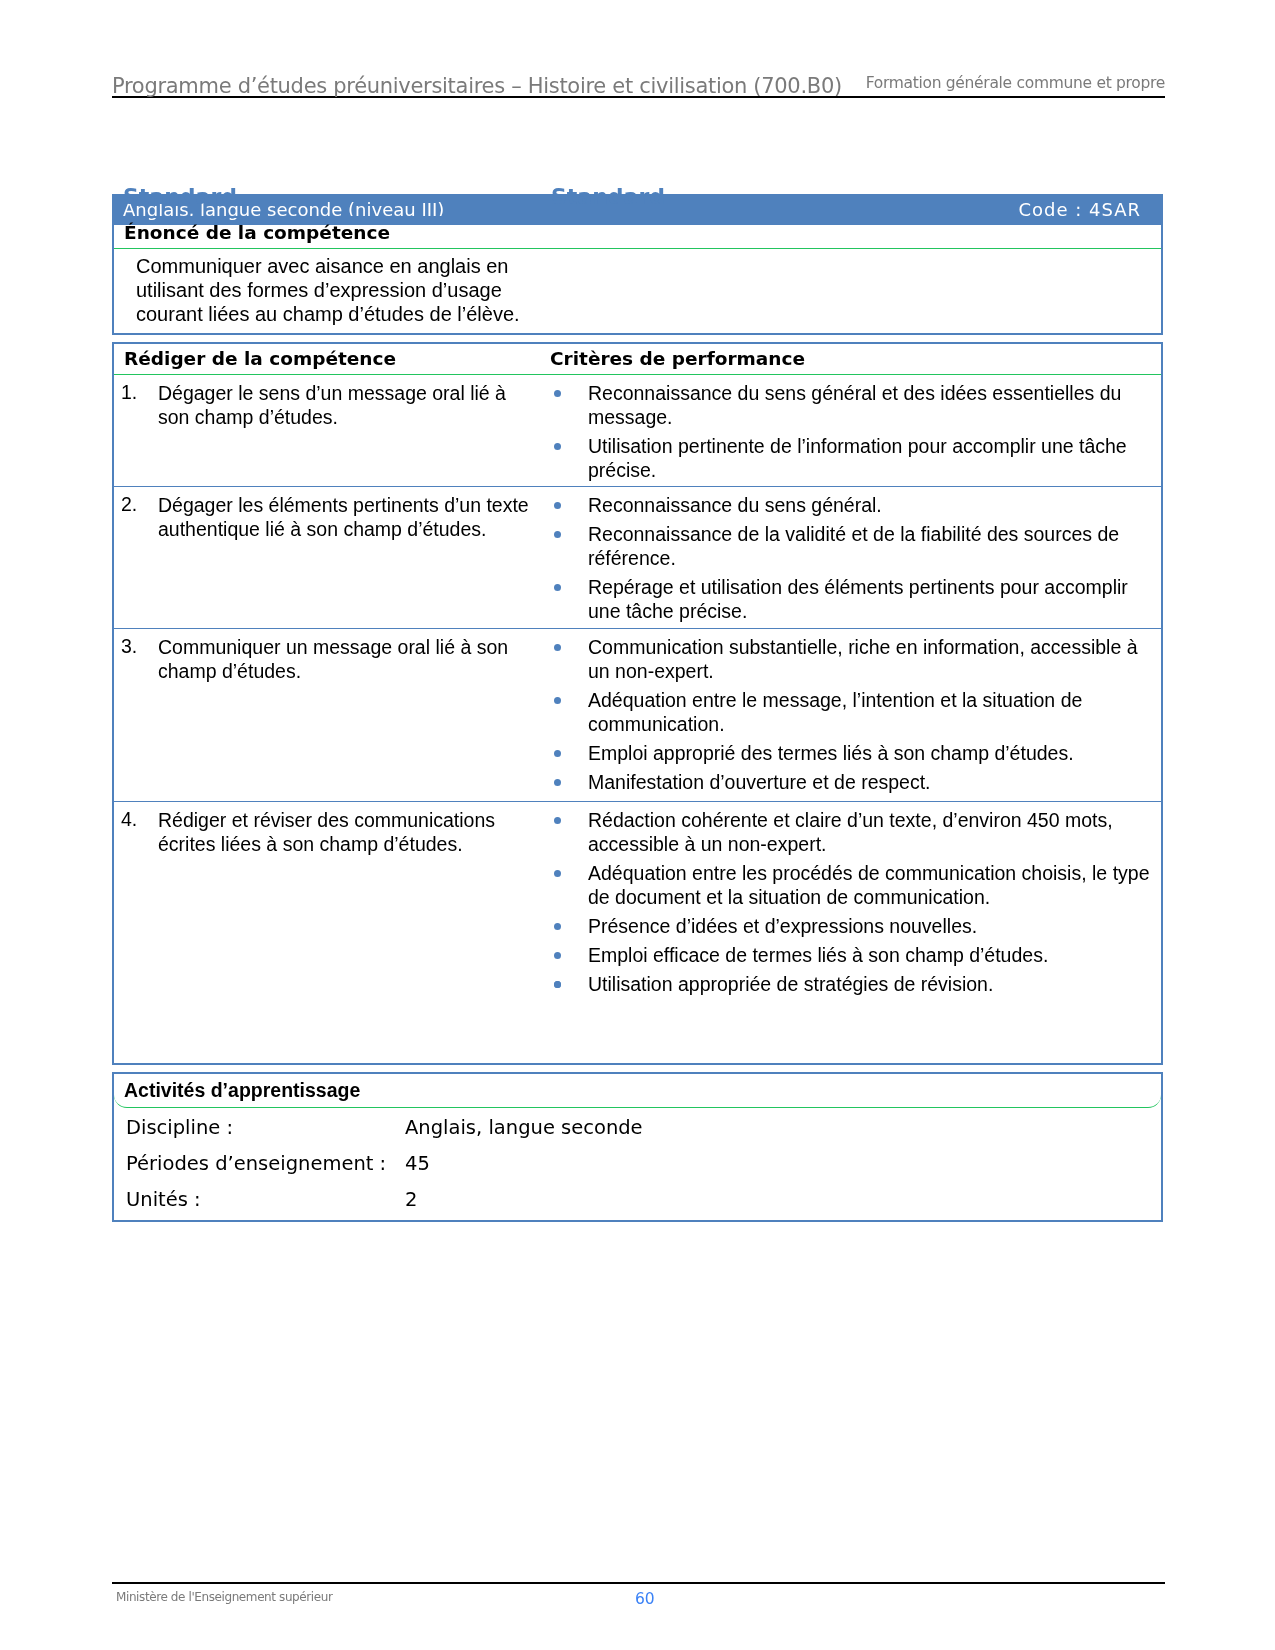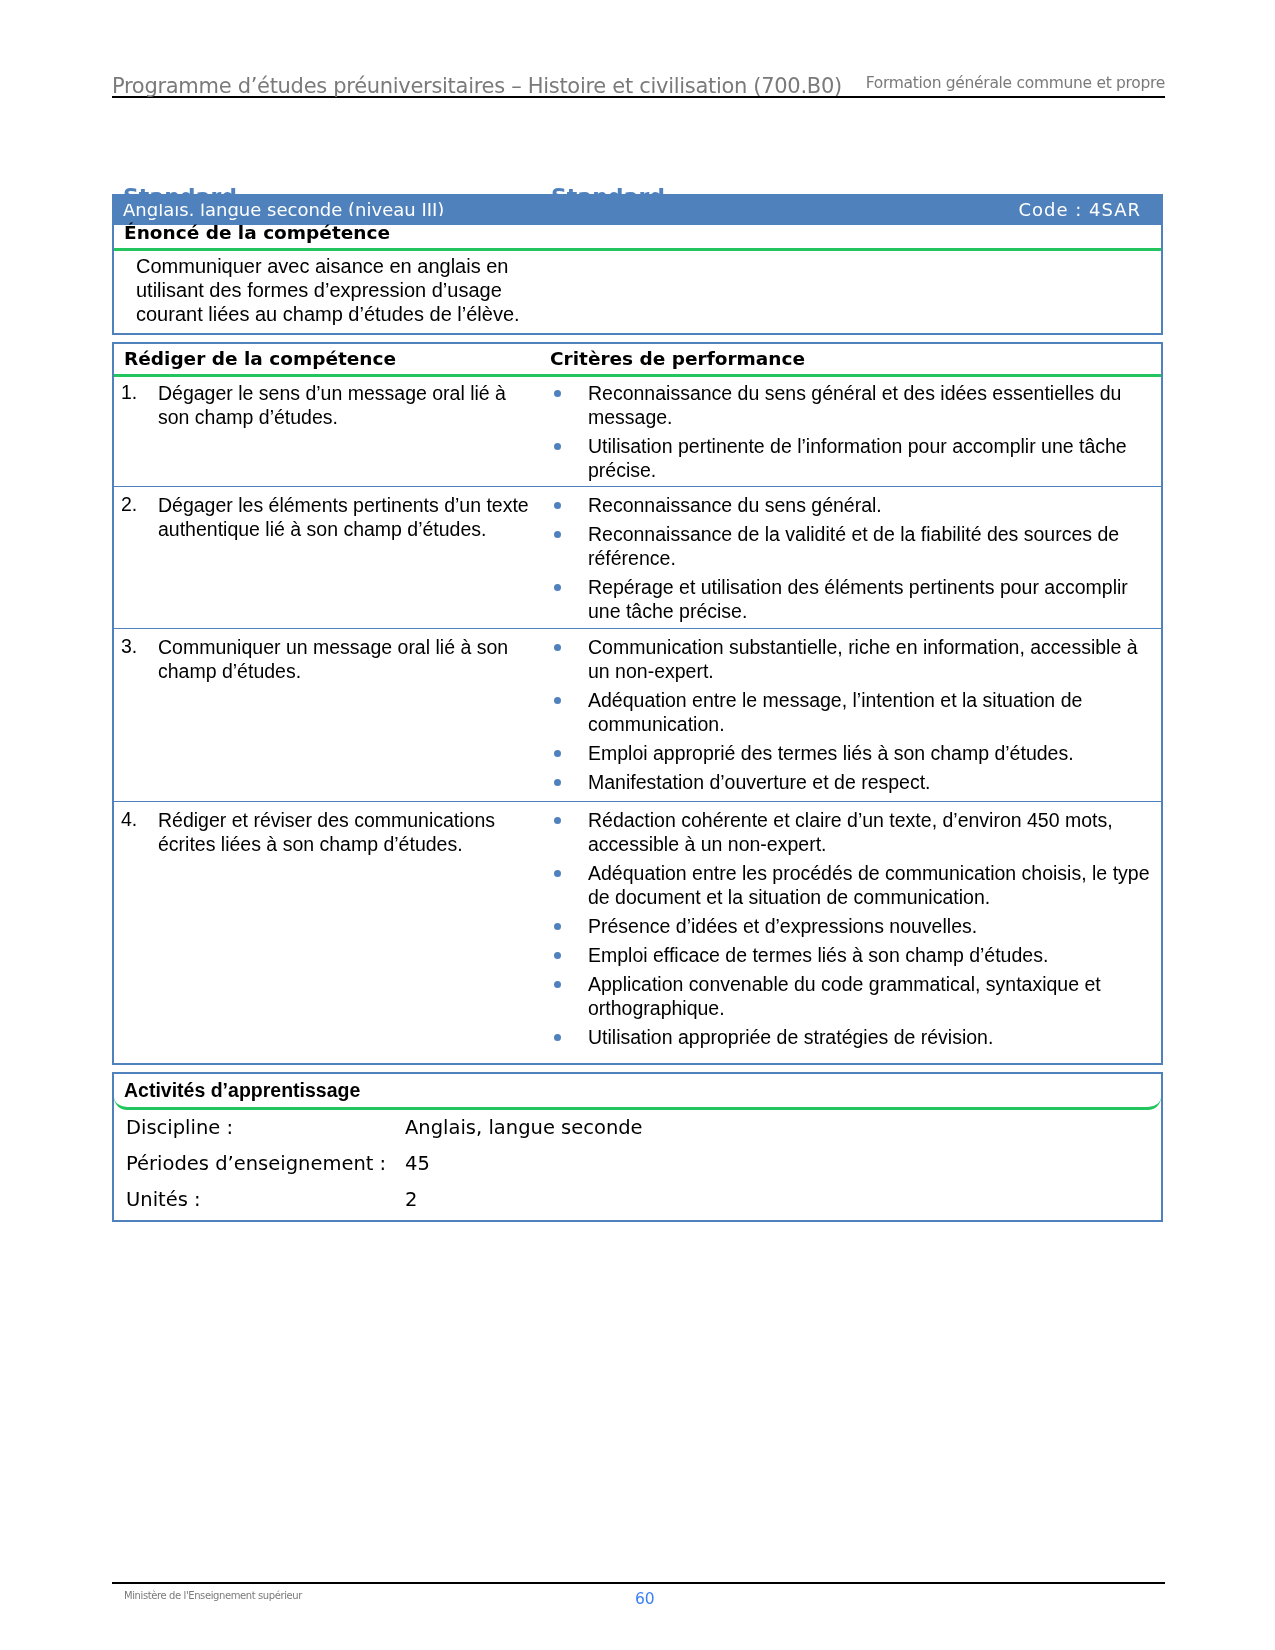--- a/index.html
+++ b/index.html
@@ -16,21 +16,21 @@
                  background: #4f81bd; color: #fff; font-family: "DejaVu Sans", sans-serif; font-size: 18px; margin-top: 44px; }
   .course-band .title { position: absolute; left: 11px; top: 5px; }
   .course-band .code { position: absolute; right: 22px; top: 5px; letter-spacing: 1px; }
 
   .col-heads { position: absolute; left: 112px; top: 184px; width: 1051px; height: 30px;
                font-family: "DejaVu Sans", sans-serif; font-weight: bold; color: #4f81bd; font-size: 22px; }
   .col-heads .obj { position: absolute; left: 11px; top: 0; }
   .col-heads .std { position: absolute; left: 439px; top: 0; }
 
   .box { position: absolute; left: 112px; width: 1047px; border: 2px solid #4f81bd; }
-  .box-head { height: 30px; border-bottom: 3px solid #22c55e; position: relative;
+  .box-head { height: 30px; border-bottom: 1px solid #22c55e; position: relative;
               font-family: "DejaVu Sans", sans-serif; font-weight: bold; font-size: 18.5px; padding-left: 22px; }
   .box-head span { position: absolute; top: 4px; }
 
   #box-enonce { top: 216px; height: 115px; }
   #box-enonce .head-text { left: 10px; }
   #box-enonce .body { position: absolute; left: 22px; top: 36px; width: 420px; font-size: 20px;
                       line-height: 24px; font-family: "Liberation Sans", sans-serif; }
 
   #box-elements { top: 342px; height: 719px; }
   #box-elements .h1 { left: 10px; }
@@ -44,21 +44,21 @@
   .row li .bullet { position: absolute; left: 4px; top: 9px; width: 7px; height: 7px; border-radius: 50%;
                     background: #4f81bd; }
 
   #box-activites { top: 1072px; height: 146px; }
   #box-activites .head-text { left: 10px; font-family: "Liberation Sans", sans-serif; font-size: 19.5px; top: 5px; }
   .act-row { position: absolute; left: 12px; font-size: 19.5px; font-family: "DejaVu Sans", sans-serif; }
   .act-row .lbl { position: absolute; left: 0; white-space: nowrap; }
   .act-row .val { position: absolute; left: 279px; white-space: nowrap; }
 
   .page-footer { position: absolute; left: 112px; top: 1582px; width: 1053px; border-top: 2px solid #000; }
-  .page-footer .left { position: absolute; left: 12px; top: 6px; font-size: 10px; color: #7a7a7a;
+  .page-footer .left { position: absolute; left: 4px; top: 6px; font-size: 12px; color: #7a7a7a;
                        font-family: "DejaVu Sans", sans-serif; letter-spacing: -0.4px; }
   .page-footer .num { position: absolute; left: 523px; top: 6px; font-size: 15.5px; color: #3b82f6;
                       font-family: "DejaVu Sans", sans-serif; }
 </style>
 </head>
 <body>
 
 <div class="page-header">
   <span class="left">Programme d’études préuniversitaires – Histoire et civilisation (700.B0)</span>
   <span class="right">Formation générale commune et propre</span>
@@ -122,21 +122,21 @@
   </div>
 
   <div class="row last" style="top:458px;height:259px;">
     <span class="num">4.</span>
     <span class="elem">Rédiger et réviser des communications écrites liées à son champ d’études.</span>
     <ul>
       <li><span class="bullet"></span><span>Rédaction cohérente et claire d’un texte, d’environ 450 mots, accessible à un non-expert.</span></li>
       <li><span class="bullet"></span><span>Adéquation entre les procédés de communication choisis, le type de document et la situation de communication.</span></li>
       <li><span class="bullet"></span><span>Présence d’idées et d’expressions nouvelles.</span></li>
       <li><span class="bullet"></span><span>Emploi efficace de termes liés à son champ d’études.</span></li>
-      <li><span class="bullet"></span><span>Application convenable du code grammatical, syntaxique et orthographique.</span></li>
+      <li><span class="bullet"></span></li>
       <li><span class="bullet"></span><span>Utilisation appropriée de stratégies de révision.</span></li>
     </ul>
   </div>
 </div>
 
 <div class="box" id="box-activites">
   <div class="box-head" style="height:33px;border-radius:13px;">
     <span class="head-text">Activités d’apprentissage</span>
   </div>
   <div class="act-row" style="top:42px;">

